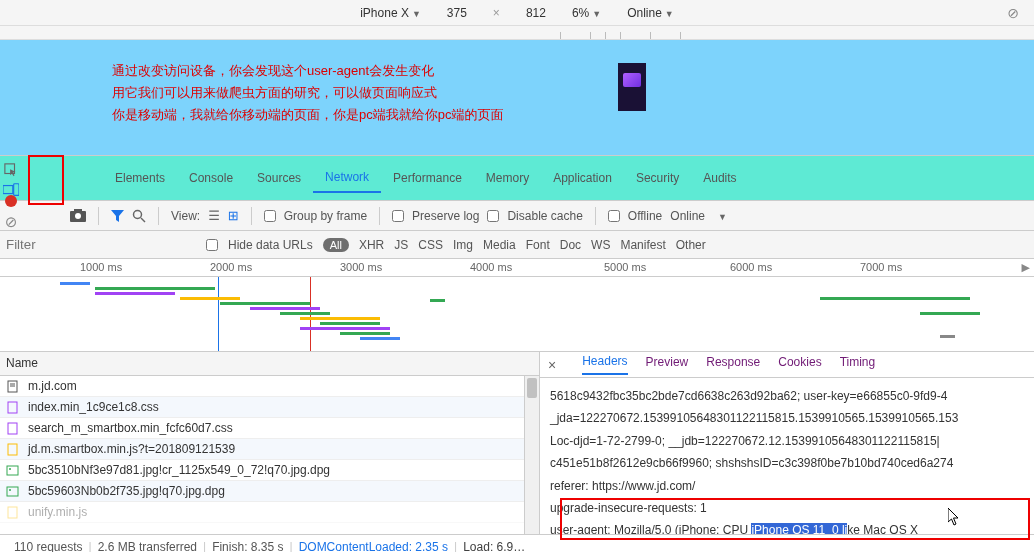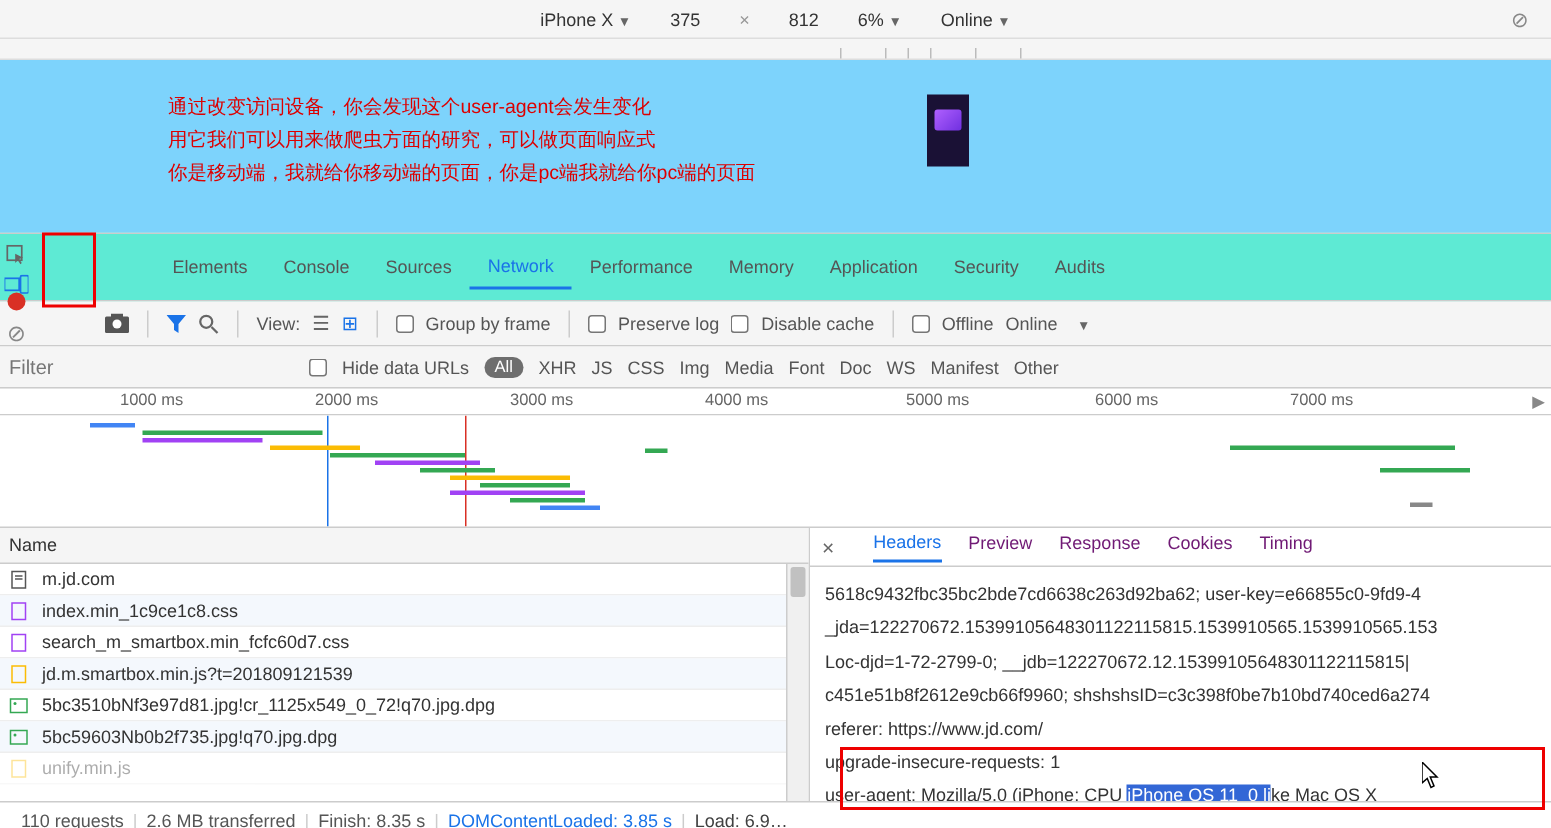--- a/index.html
+++ b/index.html
@@ -291,16 +291,16 @@
     <path d="M0 0 L0 14 L3.5 11 L6 17 L8 16 L5.5 10 L10 10 Z" fill="#fff" stroke="#000" stroke-width="1"></path>
   </svg>
 
 <div class="status-bar">
   <span>110 requests</span>
     <span class="status-sep">|</span>
   <span>2.6 MB transferred</span>
     <span class="status-sep">|</span>
   <span>Finish: 8.35 s</span>
     <span class="status-sep">|</span>
-  <span class="dcl">DOMContentLoaded: 3.85 s</span>
+  <span class="dcl">DOMContentLoaded: 2.35 s</span>
     <span class="status-sep">|</span>
   <span class="load">Load: 6.9…</span>
 </div>
 
 </body></html>

